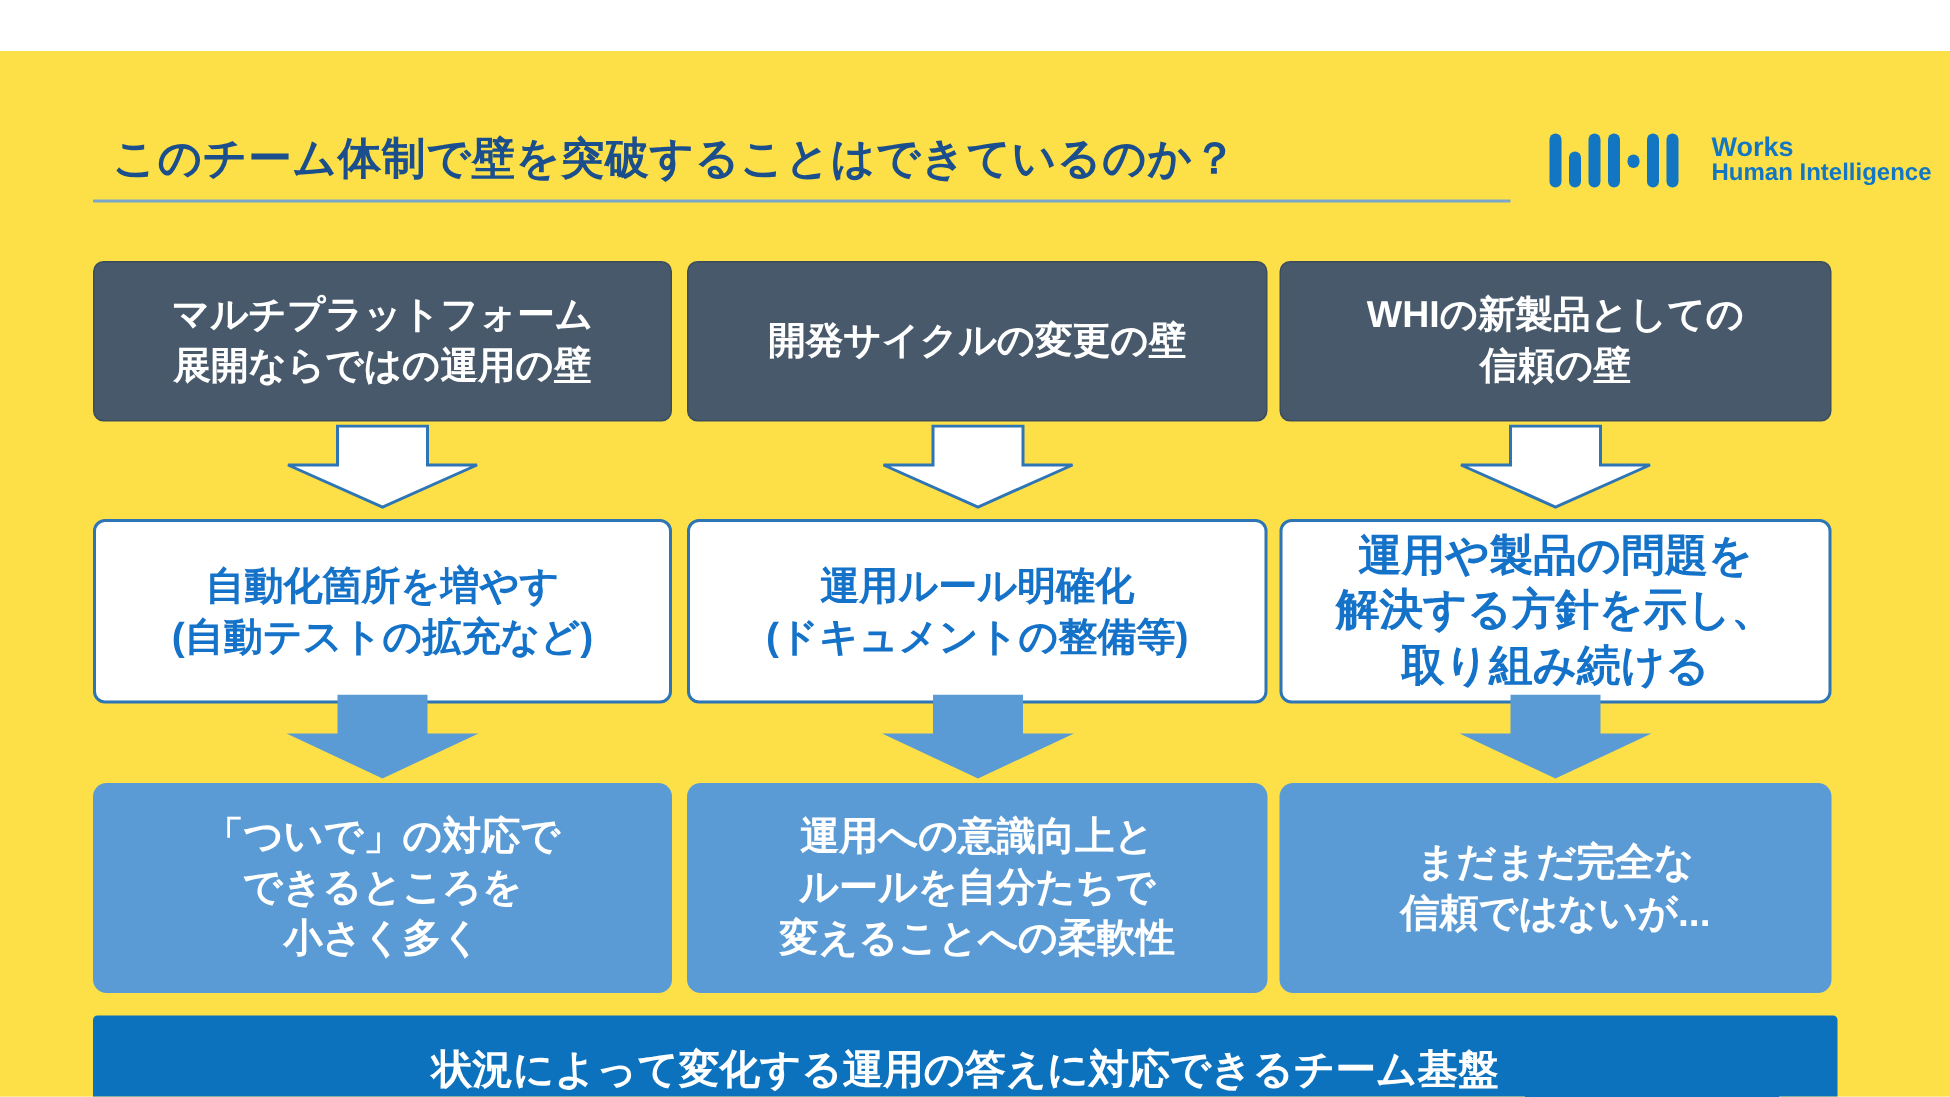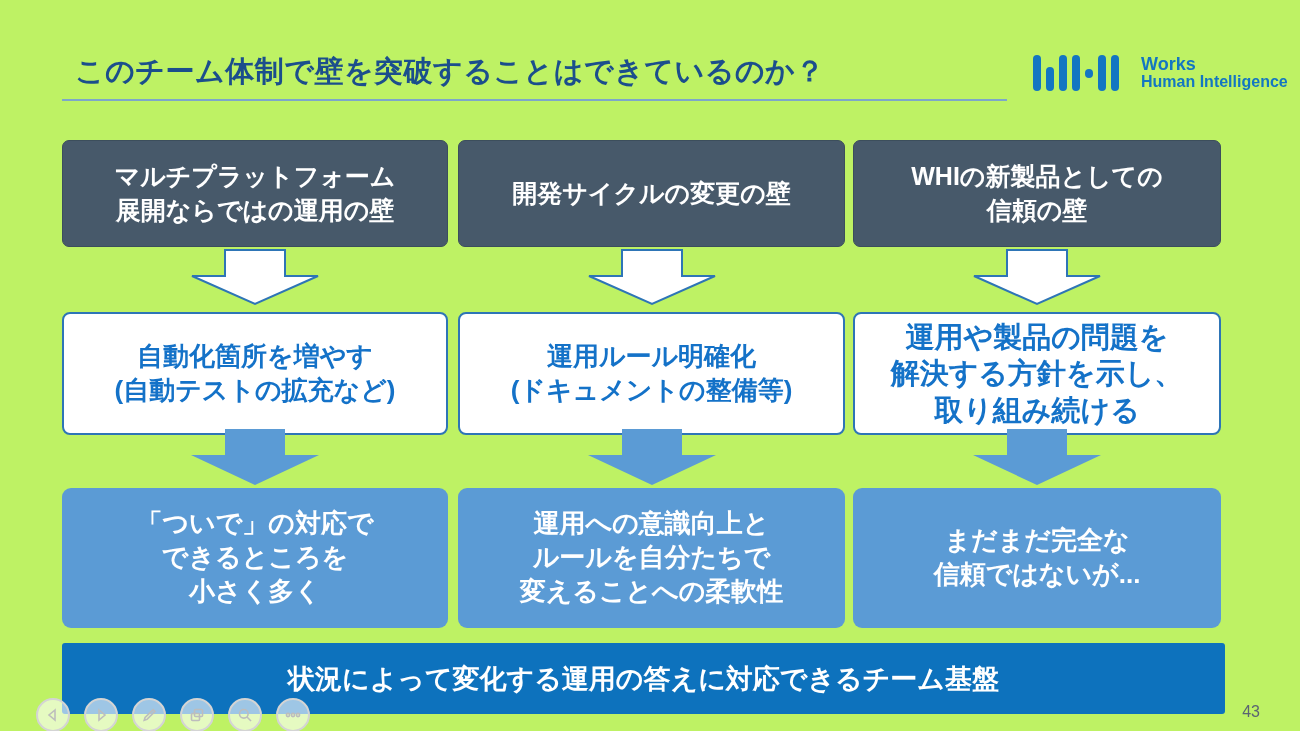--- a/index.html
+++ b/index.html
@@ -1,21 +1,21 @@
 <!DOCTYPE html>
 <html><head>
 <meta charset="utf-8">
 <style>
   * { margin:0; padding:0; box-sizing:border-box; }
   html,body { width:1300px; height:731px; overflow:hidden; }
   body {
     font-family:"Liberation Sans","DejaVu Sans",sans-serif;
     background:#ffffff; position:relative;
   }
-  .slide { position:absolute; inset:0; background:#bef264; }
+  .slide { position:absolute; inset:0; background:#fde047;margin-top:34px; }
 
   
   .title {
     position:absolute; left:75px; top:52px; width:940px;
     font-size:29px; font-weight:bold; color:#1b4e8c; letter-spacing:0.5px;
   }
   .title-underline {
     position:absolute; left:62px; top:99px; width:945px; height:2px;
     background:#7da7c9;
   }

